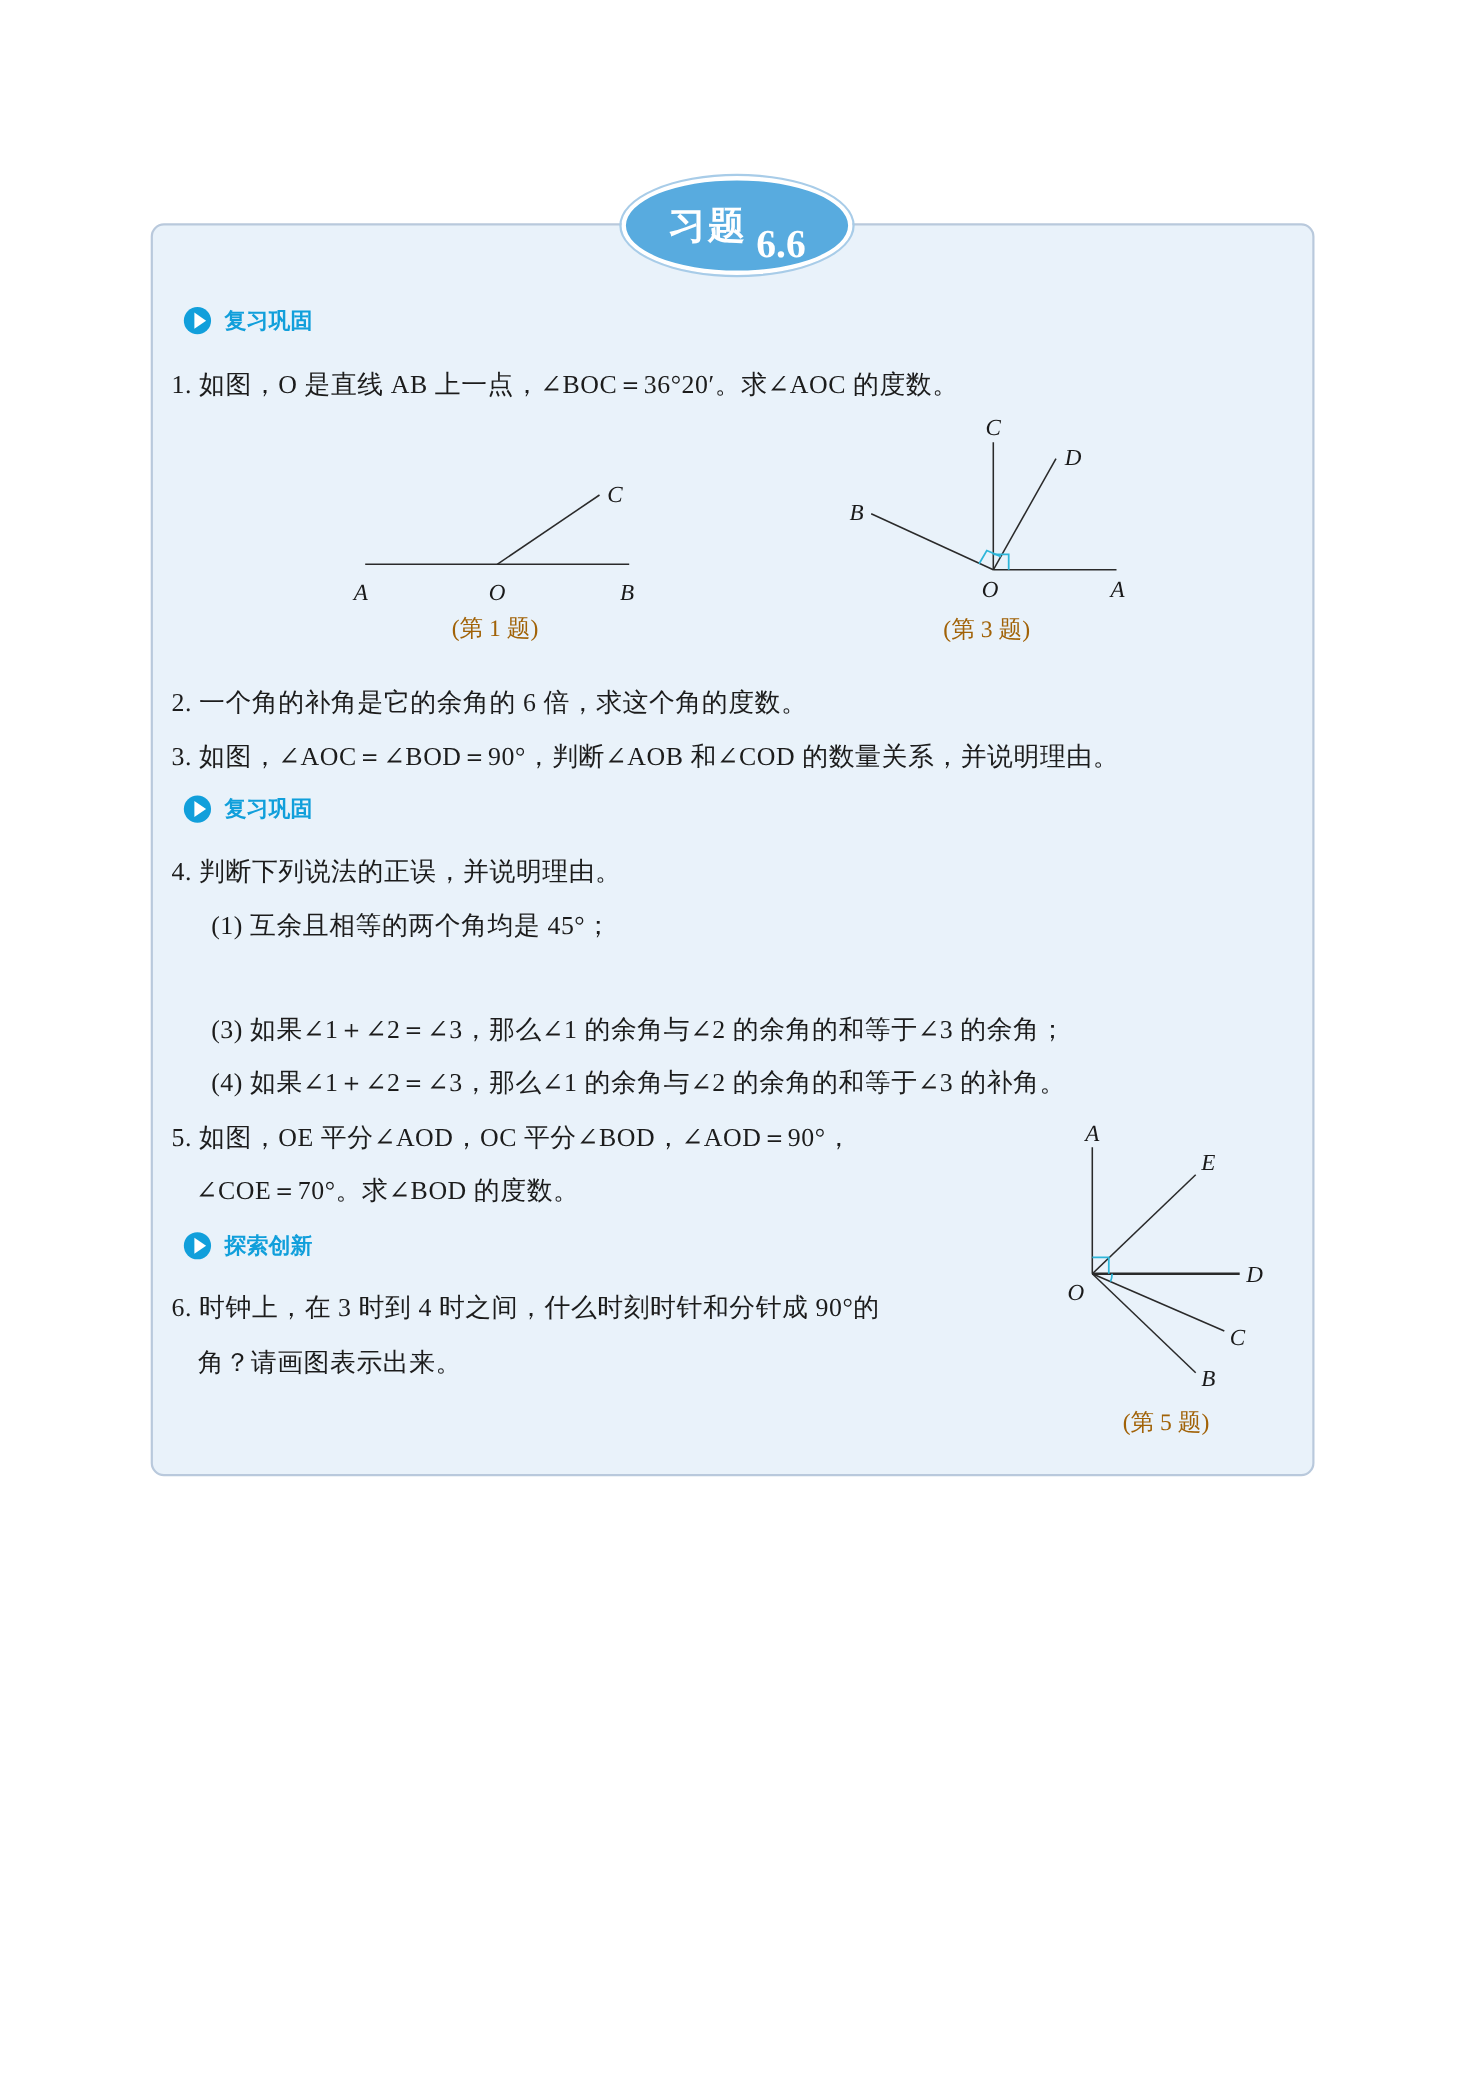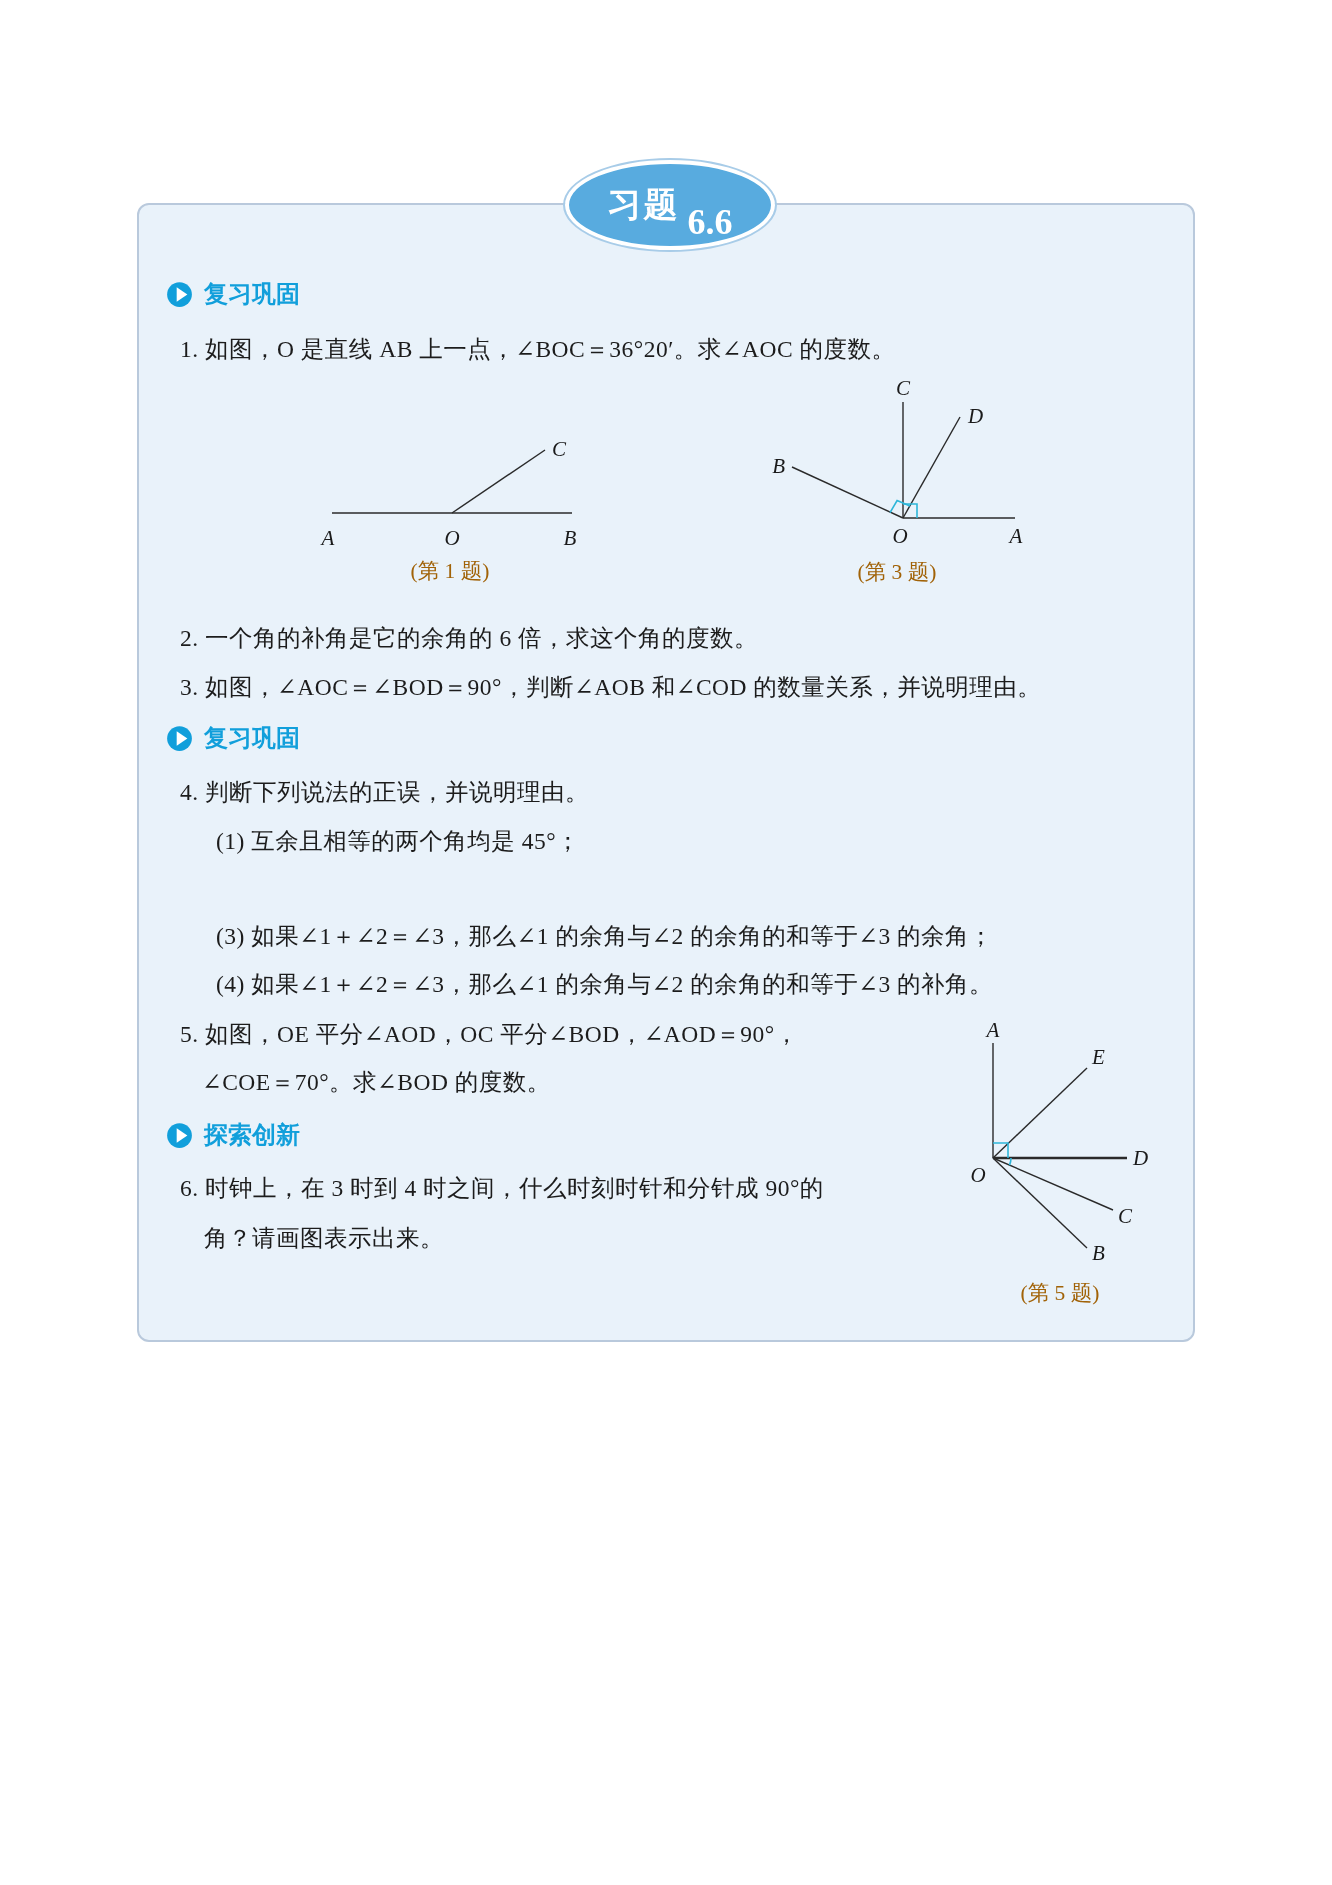--- a/index.html
+++ b/index.html
@@ -10,23 +10,23 @@
   .title-bubble{position:absolute;left:565px;top:160px;width:210px;height:90px;
         background:#58abdf;border:4px solid #ffffff;outline:2px solid #a8cce8;
         border-radius:50%;display:flex;align-items:center;justify-content:center;gap:8px;
         box-sizing:border-box;}
   .title-cn{font-family:"Liberation Sans","DejaVu Sans",sans-serif;font-weight:bold;
         font-size:34px;color:#fff;letter-spacing:2px;}
   .title-num{font-family:"Liberation Serif","DejaVu Serif",serif;font-weight:bold;
         font-size:36px;color:#fff;margin-top:34px;}
   .sec-header{position:absolute;display:flex;align-items:center;gap:11px;}
   .sec-label{font-family:"Liberation Sans","DejaVu Sans",sans-serif;font-weight:bold;
-        font-size:24px;color:#119fdb;}
+        font-size:20px;color:#119fdb;}
   .play{width:27px;height:27px;display:block;}
-  .pline{position:absolute;font-size:23.5px;white-space:nowrap;letter-spacing:0.5px;margin-left:24px;}
+  .pline{position:absolute;font-size:23.5px;white-space:nowrap;letter-spacing:0.5px;}
   .caption{position:absolute;width:200px;text-align:center;font-size:21.5px;color:#a16207;}
   .figline{stroke:#2a2a2a;stroke-width:1.4;fill:none;}
   .figlabel{font:italic 21px "Liberation Serif","DejaVu Serif",serif;fill:#1a1a1a;}
   .mark{stroke:#2eb6d9;stroke-width:1.6;fill:none;}
   .footer-text{position:absolute;left:898px;top:1771px;font-size:23px;color:#222;
         letter-spacing:1px;white-space:nowrap;}
   .footer-page{position:absolute;left:1166px;top:1768px;
         font-family:"Liberation Sans","DejaVu Sans",sans-serif;font-weight:normal;
         font-size:27px;color:#111;}
   .footer-dash{position:absolute;left:889px;top:1806px;width:314px;height:0;

